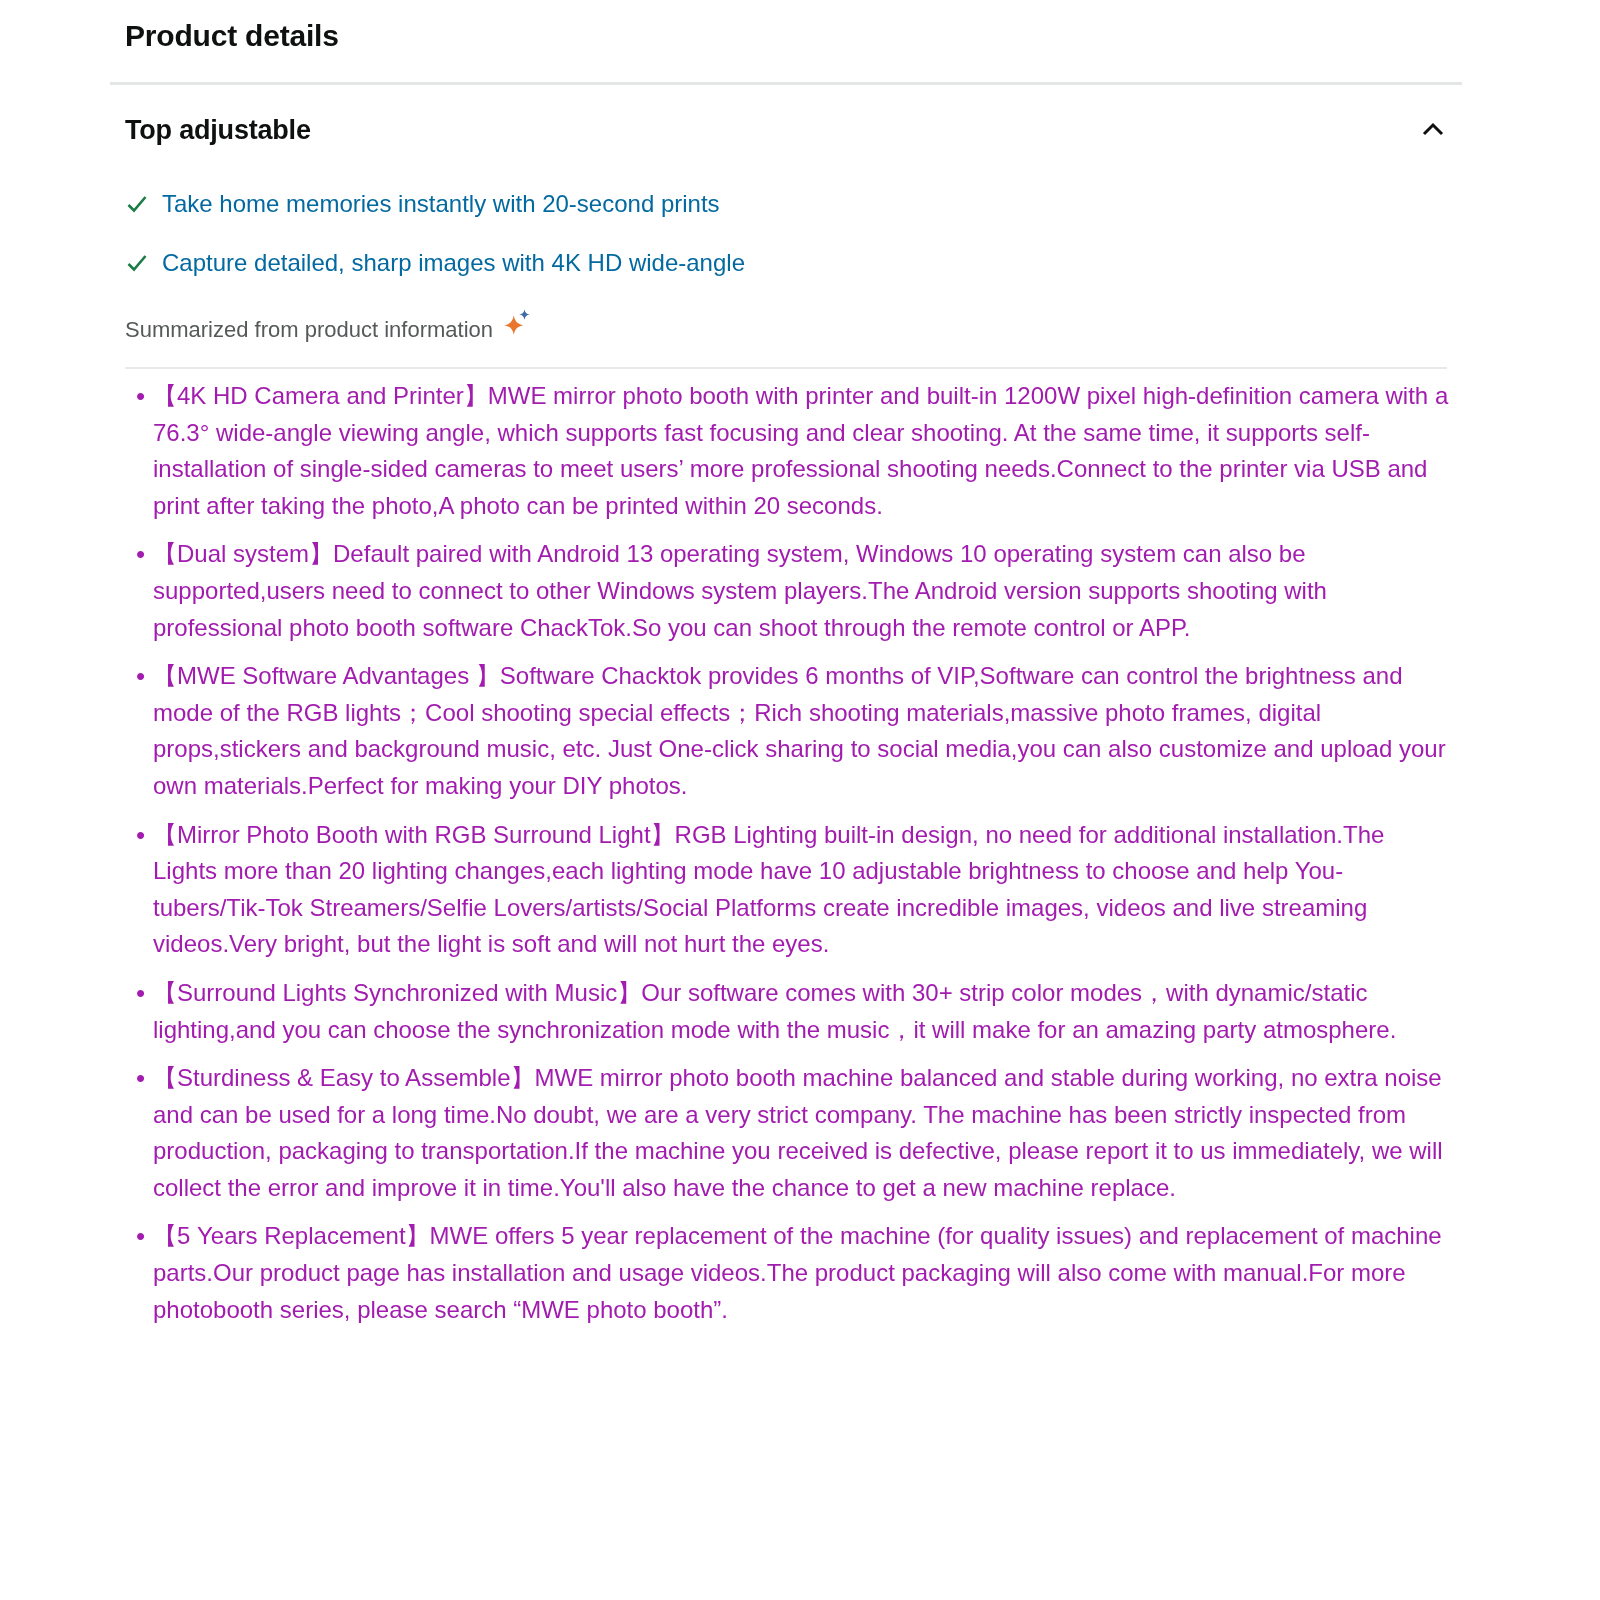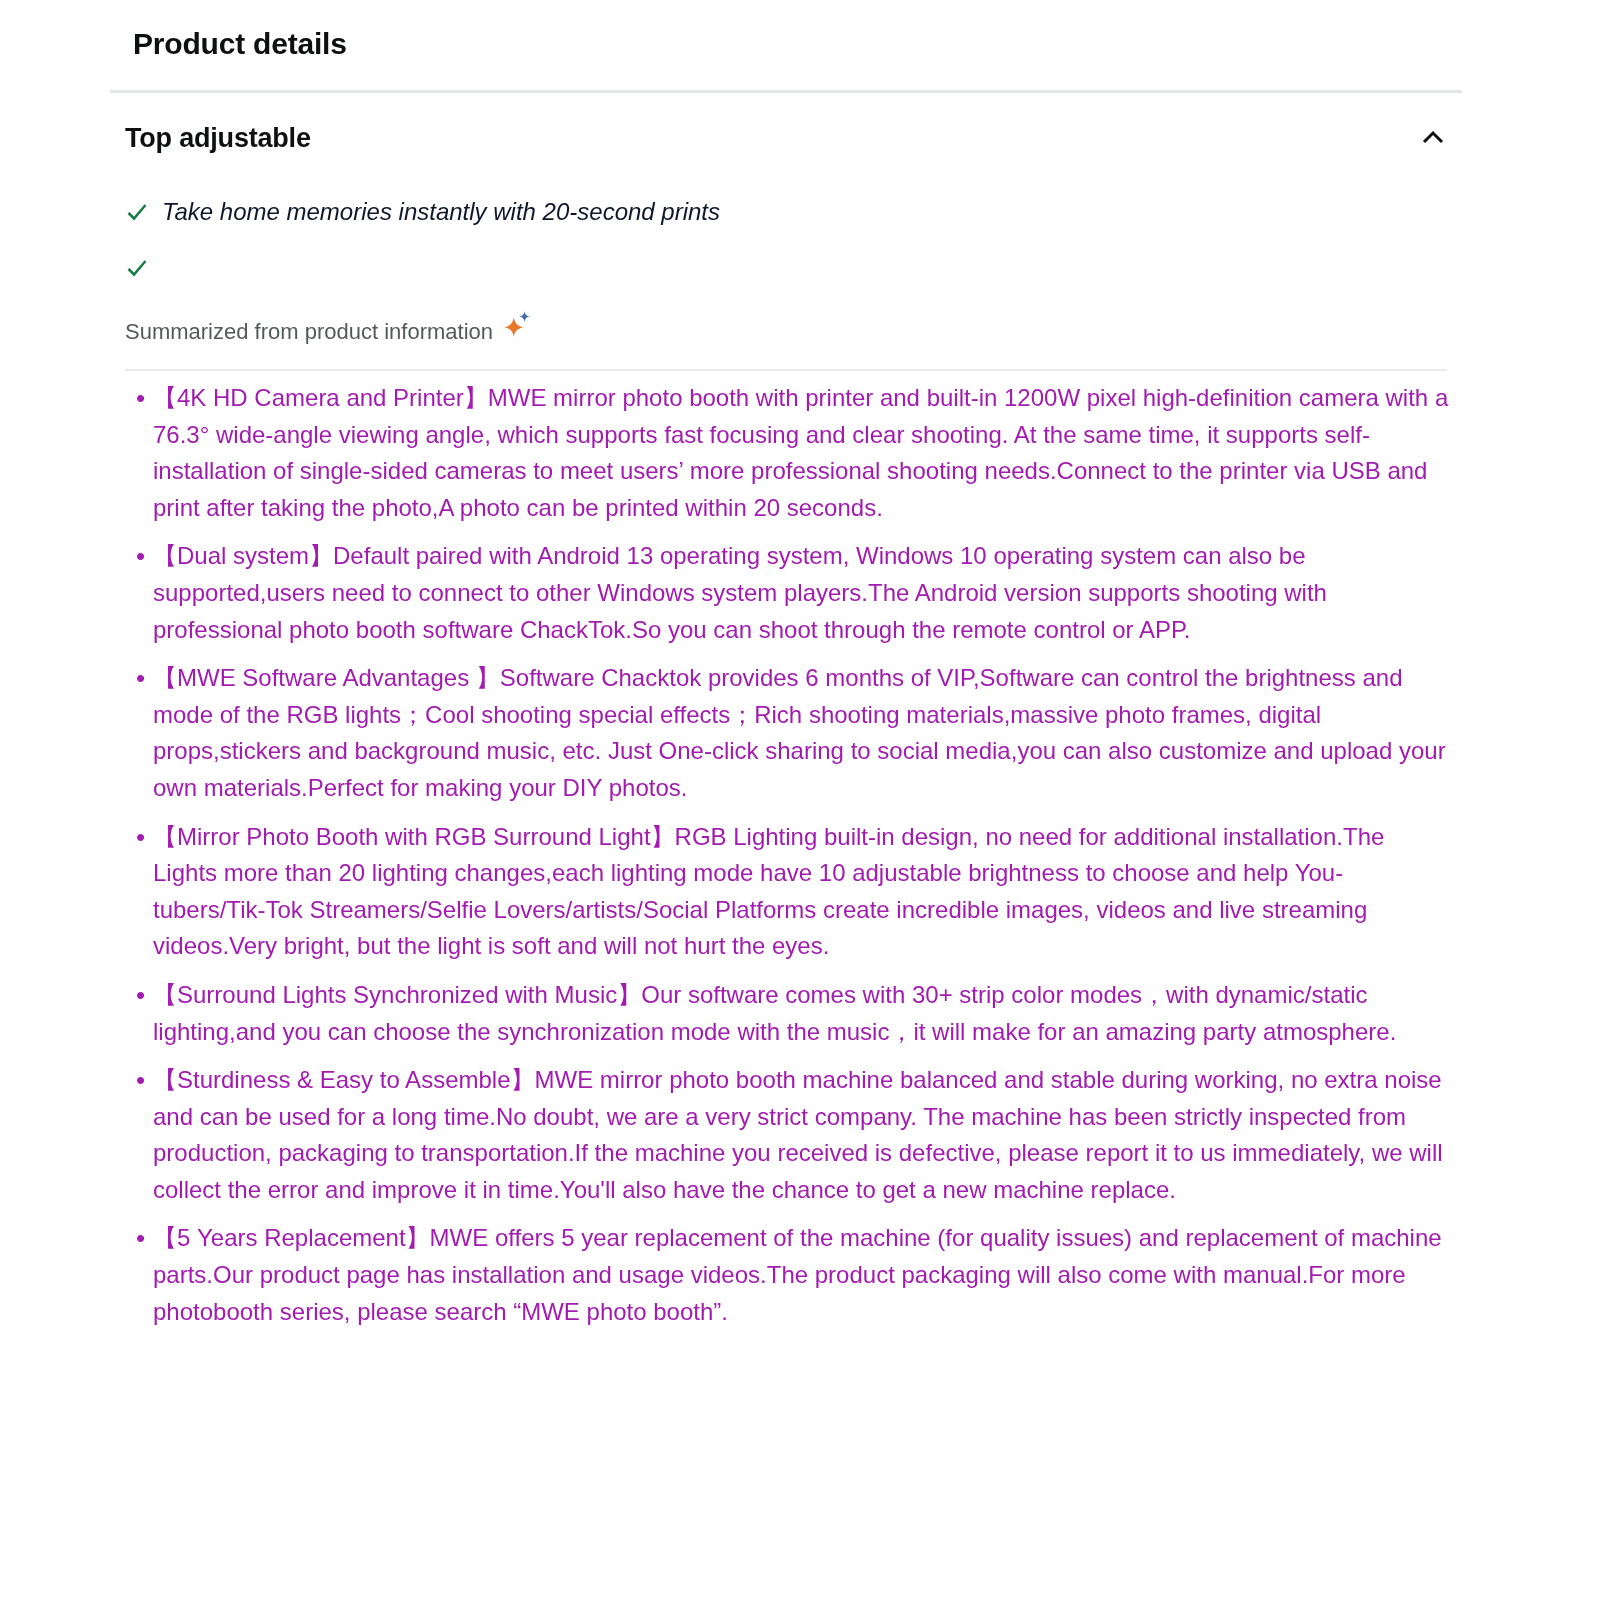--- a/index.html
+++ b/index.html
@@ -11,21 +11,21 @@
     background: #ffffff;
     color: #0F1111;
     font-family: "Liberation Sans", sans-serif;
   }
   .page { padding: 18px 150px 0 125px; }
 
   .page-title {
     font-size: 30px;
     font-weight: 700;
     line-height: 36px;
-    margin: 8px;
+    margin: 0;
     letter-spacing: -0.2px;
   }
 
   .divider-wide {
     border: none;
     border-top: 3px solid #E4E6E6;
     width: 1352px;
     margin: 28px 0 0 -15px;
   }
 
@@ -53,22 +53,21 @@
   }
 
   .highlights { margin-top: 42px; }
   .highlight-row {
     display: flex;
     align-items: center;
     gap: 13px;
     margin-bottom: 29px;
     font-size: 24px;
     line-height: 30px;
-    color: #0f172a;
-    font-style: italic;
+    color: #0369a1;
   }
   .check-icon-wrap { display: flex; align-items: center; }
 
   .summary {
     margin-top: 24px;
     display: flex;
     align-items: flex-end;
     gap: 9px;
     font-size: 22px;
     line-height: 28px;
@@ -131,20 +130,21 @@
         </svg>
       </span>
       <span>Take home memories instantly with 20-second prints</span>
     </div>
     <div class="highlight-row">
       <span class="check-icon-wrap">
         <svg width="24" height="24" viewBox="0 0 24 24" fill="none" xmlns="http://www.w3.org/2000/svg">
           <path d="M3.5 13 L9 18.5 L20.5 5" stroke="#1C7C46" stroke-width="2.6" fill="none"></path>
         </svg>
       </span>
+      <span>Capture detailed, sharp images with 4K HD wide-angle</span>
     </div>
   </div>
 
   <div class="summary">
     <span>Summarized from product information</span>
     <span>
       <svg width="30" height="30" viewBox="0 0 28 28" xmlns="http://www.w3.org/2000/svg">
         <path d="M11 8 C12 13.5 14.5 16 20 17 C14.5 18 12 20.5 11 26 C10 20.5 7.5 18 2 17 C7.5 16 10 13.5 11 8 Z" fill="#E8762D"></path>
         <path d="M21 2 C21.6 5.2 22.8 6.4 26 7 C22.8 7.6 21.6 8.8 21 12 C20.4 8.8 19.2 7.6 16 7 C19.2 6.4 20.4 5.2 21 2 Z" fill="#3E6DA6"></path>
       </svg>

